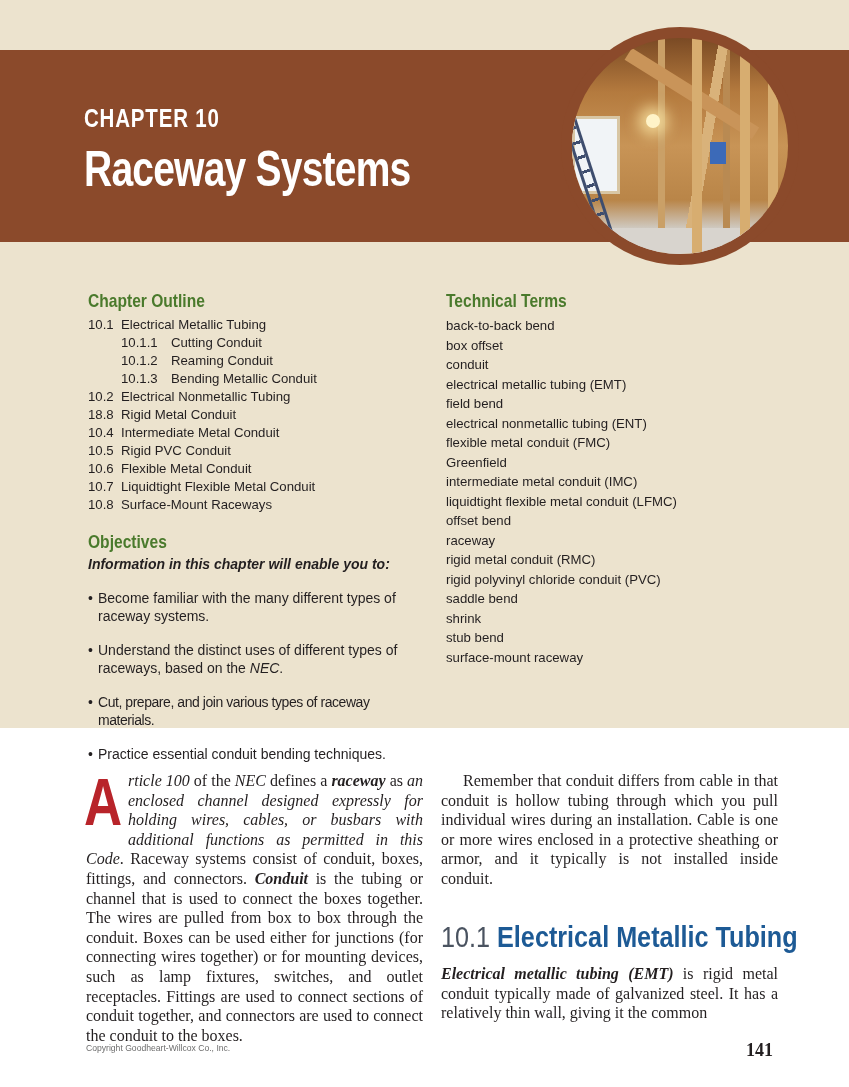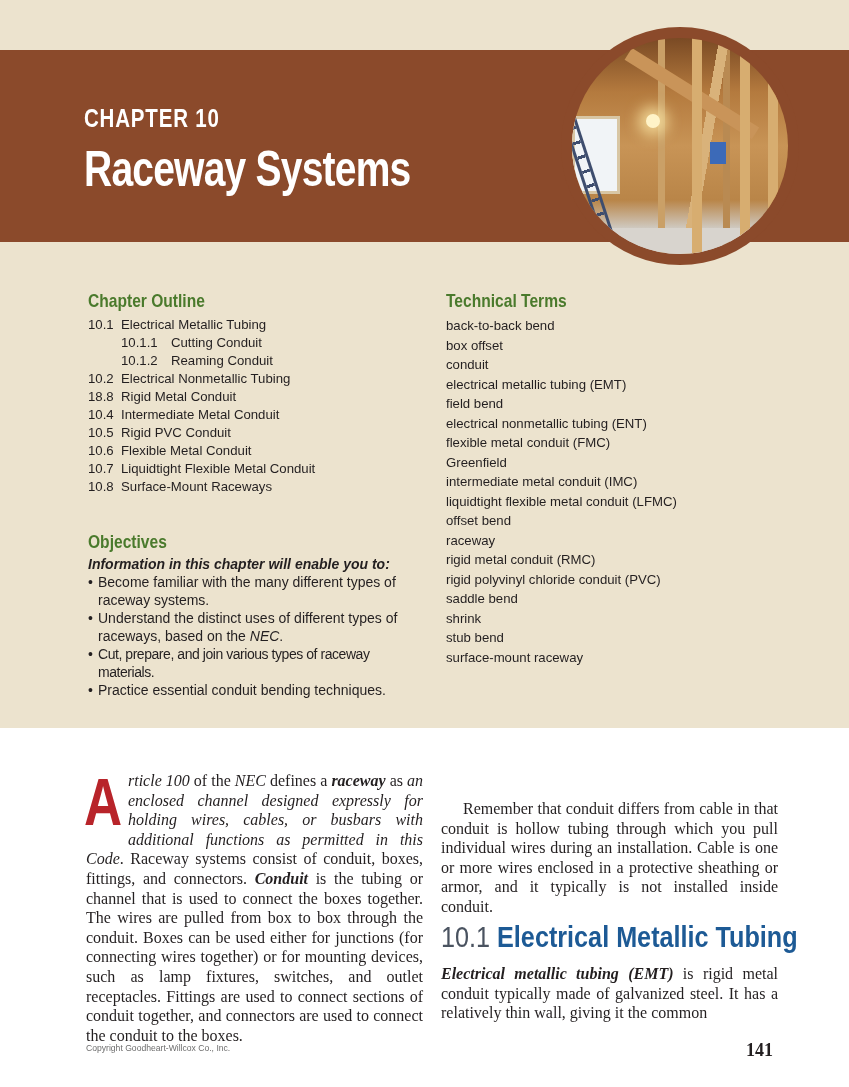--- a/index.html
+++ b/index.html
@@ -31,30 +31,30 @@
 
   .outline { position: absolute; left: 88px; top: 316px; font-family: "Liberation Sans", sans-serif; font-size: 13.2px; color: #231f20; }
   .outline .row { height: 18px; line-height: 18px; white-space: nowrap; display: flex; }
   .outline .num { width: 33px; display: inline-block; }
   .outline .sub { padding-left: 33px; }
   .outline .sub .num { width: 50px; }
 
   .objectives { position: absolute; left: 88px; top: 555px; width: 340px; font-family: "Liberation Sans", sans-serif; font-size: 14px; line-height: 18px; }
   .objectives .intro { font-style: italic; font-weight: bold; }
   .objectives ul { list-style: none; }
-  .objectives li { position: relative; padding-left: 10px; }
+  .objectives li { position: relative; padding-left: 10px; margin-top: 16px; }
   .objectives li::before { content: "•"; position: absolute; left: 0; top: 0; }
   .objectives li.tight { letter-spacing: -0.45px; }
 
   .terms { position: absolute; left: 446px; top: 316px; font-family: "Liberation Sans", sans-serif; font-size: 13.2px; color: #231f20; }
   .terms .term { height: 19.5px; line-height: 19.5px; white-space: nowrap; }
 
   .col { position: absolute; top: 771px; width: 337px; font-size: 16px; line-height: 19.6px; text-align: justify; color: #231f20; }
   .col.left { left: 86px; }
-  .col.right { left: 441px; margin-top: 28px; }
+  .col.right { left: 441px; }
   .dropcap { float: left; font-family: "Liberation Sans", sans-serif; font-weight: bold; color: #b8242a; font-size: 66px; line-height: 54px; margin: 4px 4px 0 -2px; transform: scaleX(0.8); transform-origin: left top; width: 40px; height: 56px; }
   .indent { text-indent: 22px; }
   .sec-head { position: absolute; left: 441px; top: 920px; white-space: nowrap; font-family: "Liberation Sans", sans-serif; font-size: 30px; transform: scaleX(0.84); transform-origin: left top; }
   .sec-head .snum { color: #4a5360; font-weight: normal; }
   .sec-head .stitle { color: #1d5a95; font-weight: bold; }
   .col.right2 { left: 441px; top: 964px; }
 
   .footer-copy { position: absolute; left: 86px; top: 1043px; font-family: "Liberation Sans", sans-serif; font-size: 8.6px; color: #6d6d6d; }
   .footer-page { position: absolute; left: 746px; top: 1040px; font-family: "Liberation Serif", serif; font-weight: bold; font-size: 18px; color: #231f20; }
 </style>
@@ -85,20 +85,24 @@
       <span class="num">10.1</span>
       <span>Electrical Metallic Tubing</span>
     </div>
     <div class="row sub">
       <span class="num">10.1.1</span>
       <span>Cutting Conduit</span>
     </div>
     <div class="row sub">
       <span class="num">10.1.2</span>
       <span>Reaming Conduit</span>
+    </div>
+    <div class="row sub">
+      <span class="num">10.1.3</span>
+      <span>Bending Metallic Conduit</span>
     </div>
     <div class="row">
       <span class="num">10.2</span>
       <span>Electrical Nonmetallic Tubing</span>
     </div>
     <div class="row">
       <span class="num">18.8</span>
       <span>Rigid Metal Conduit</span>
     </div>
     <div class="row">

